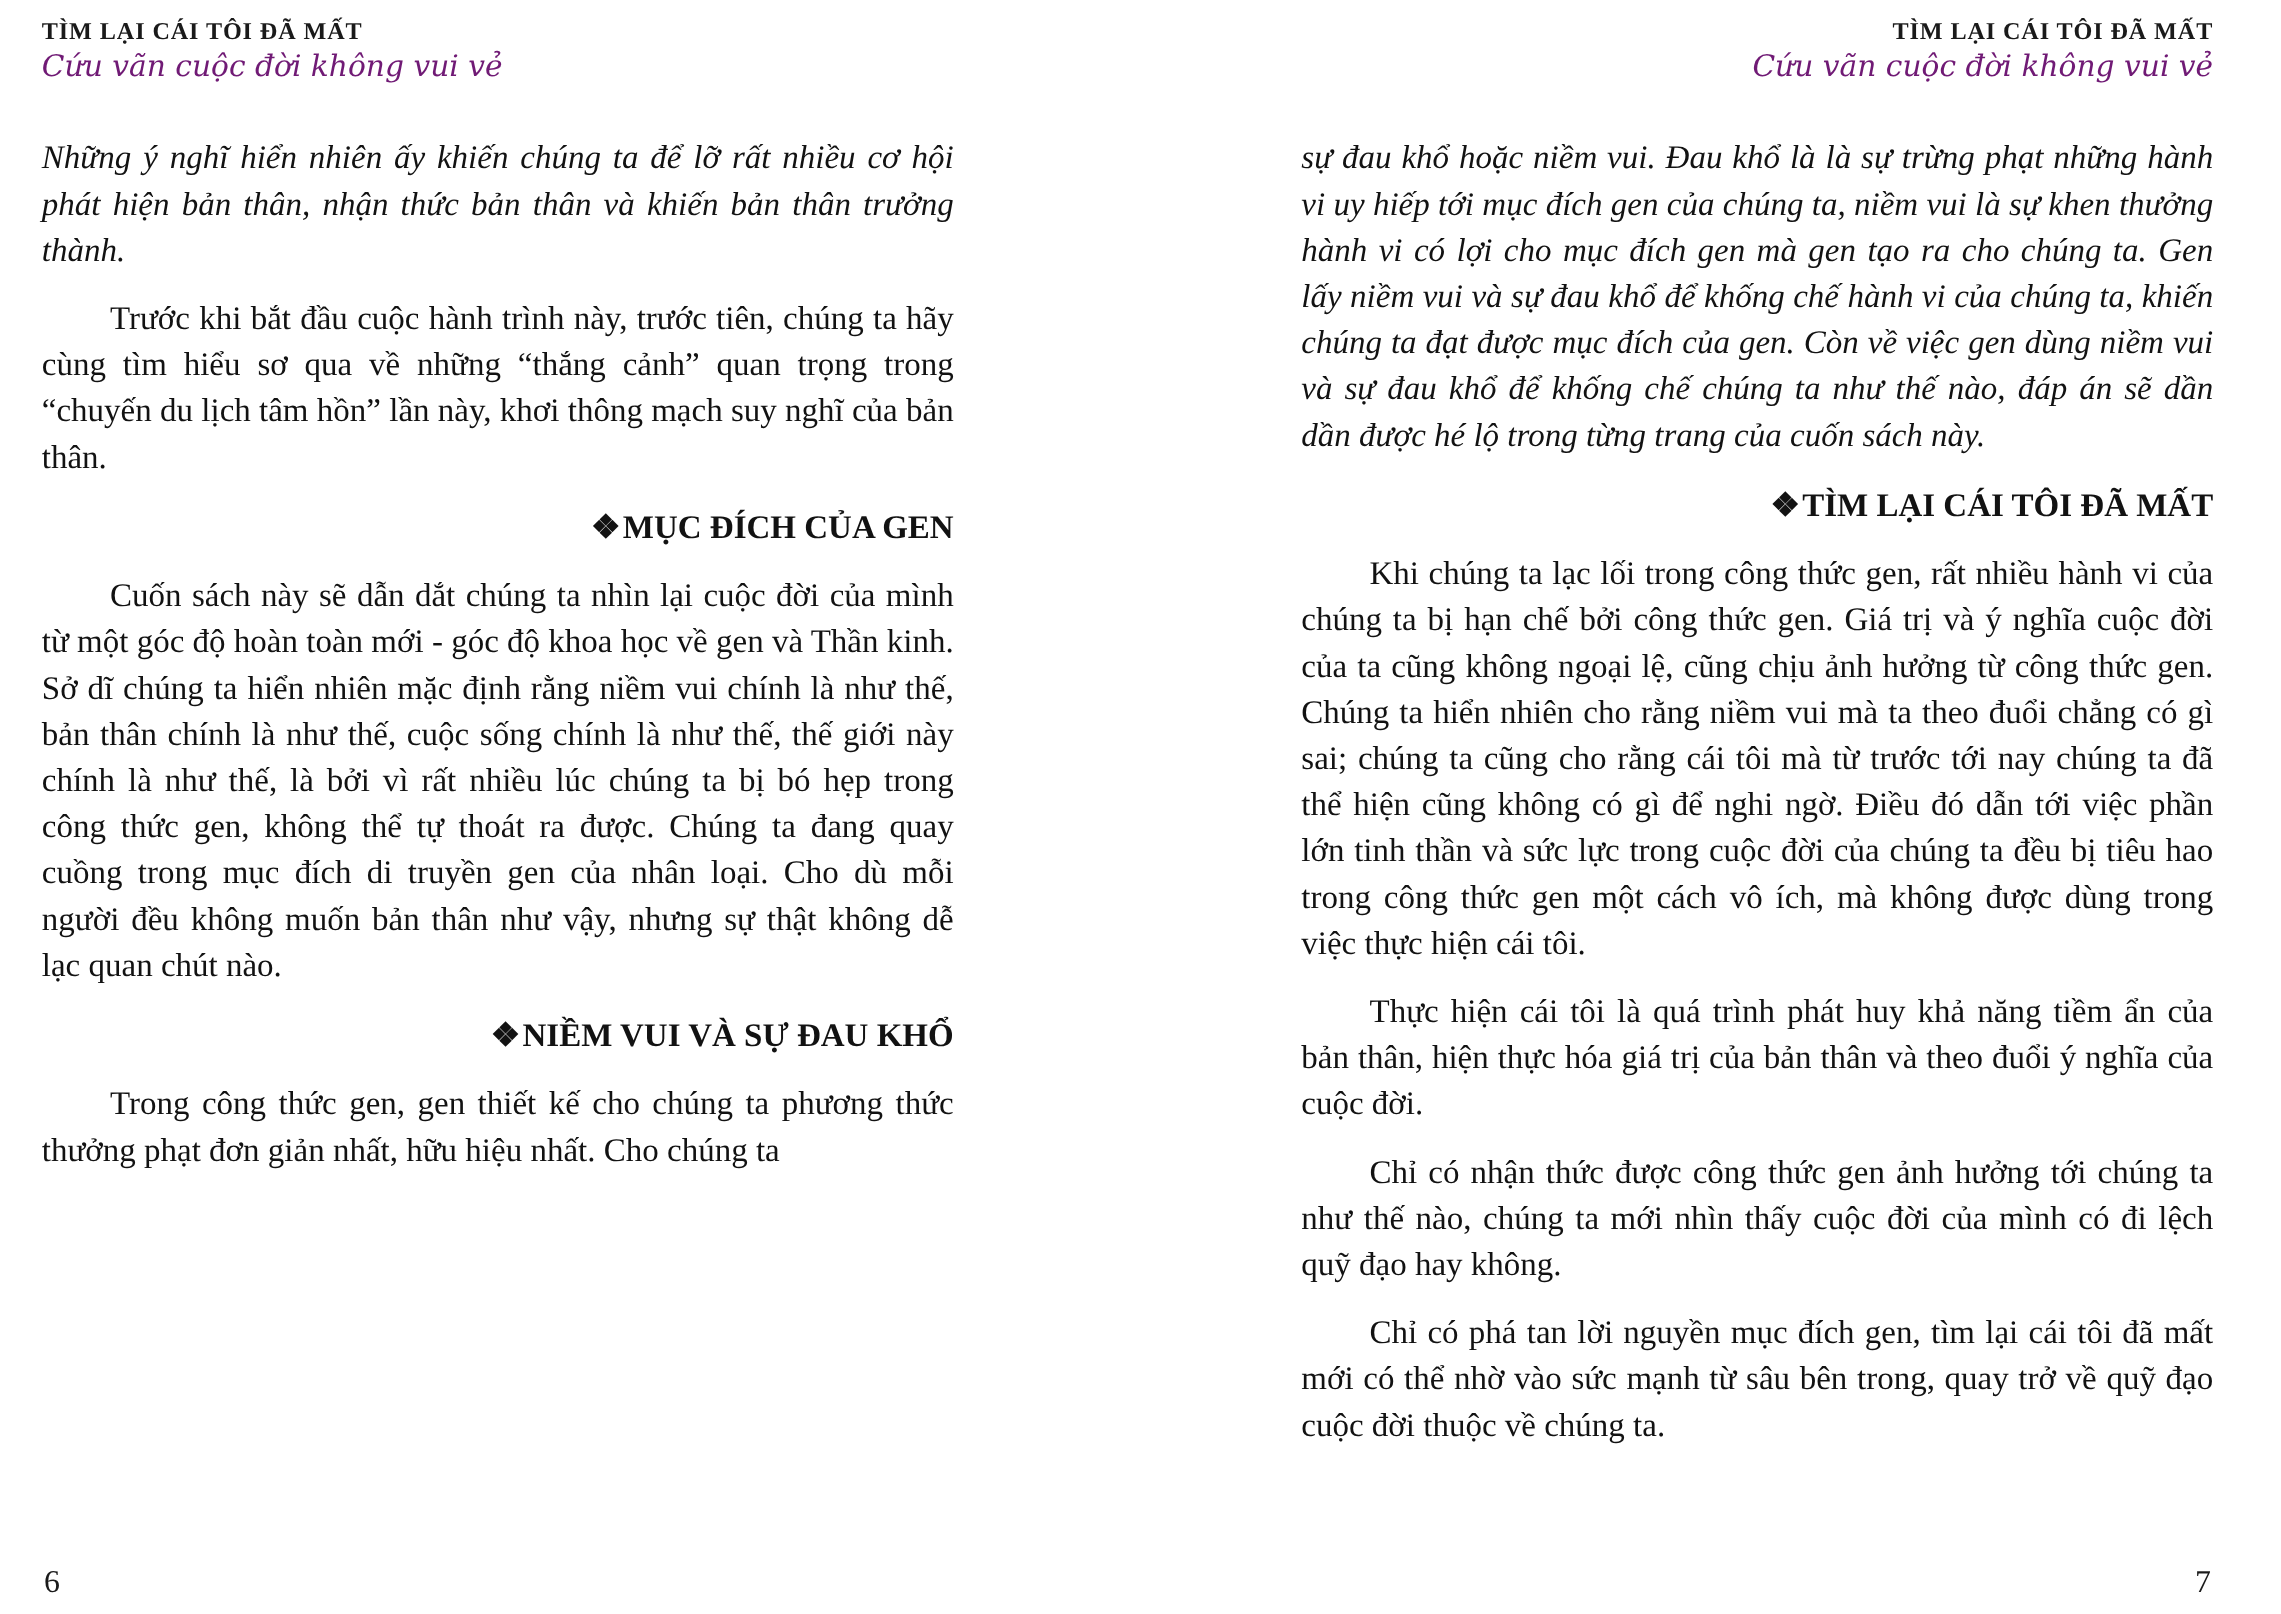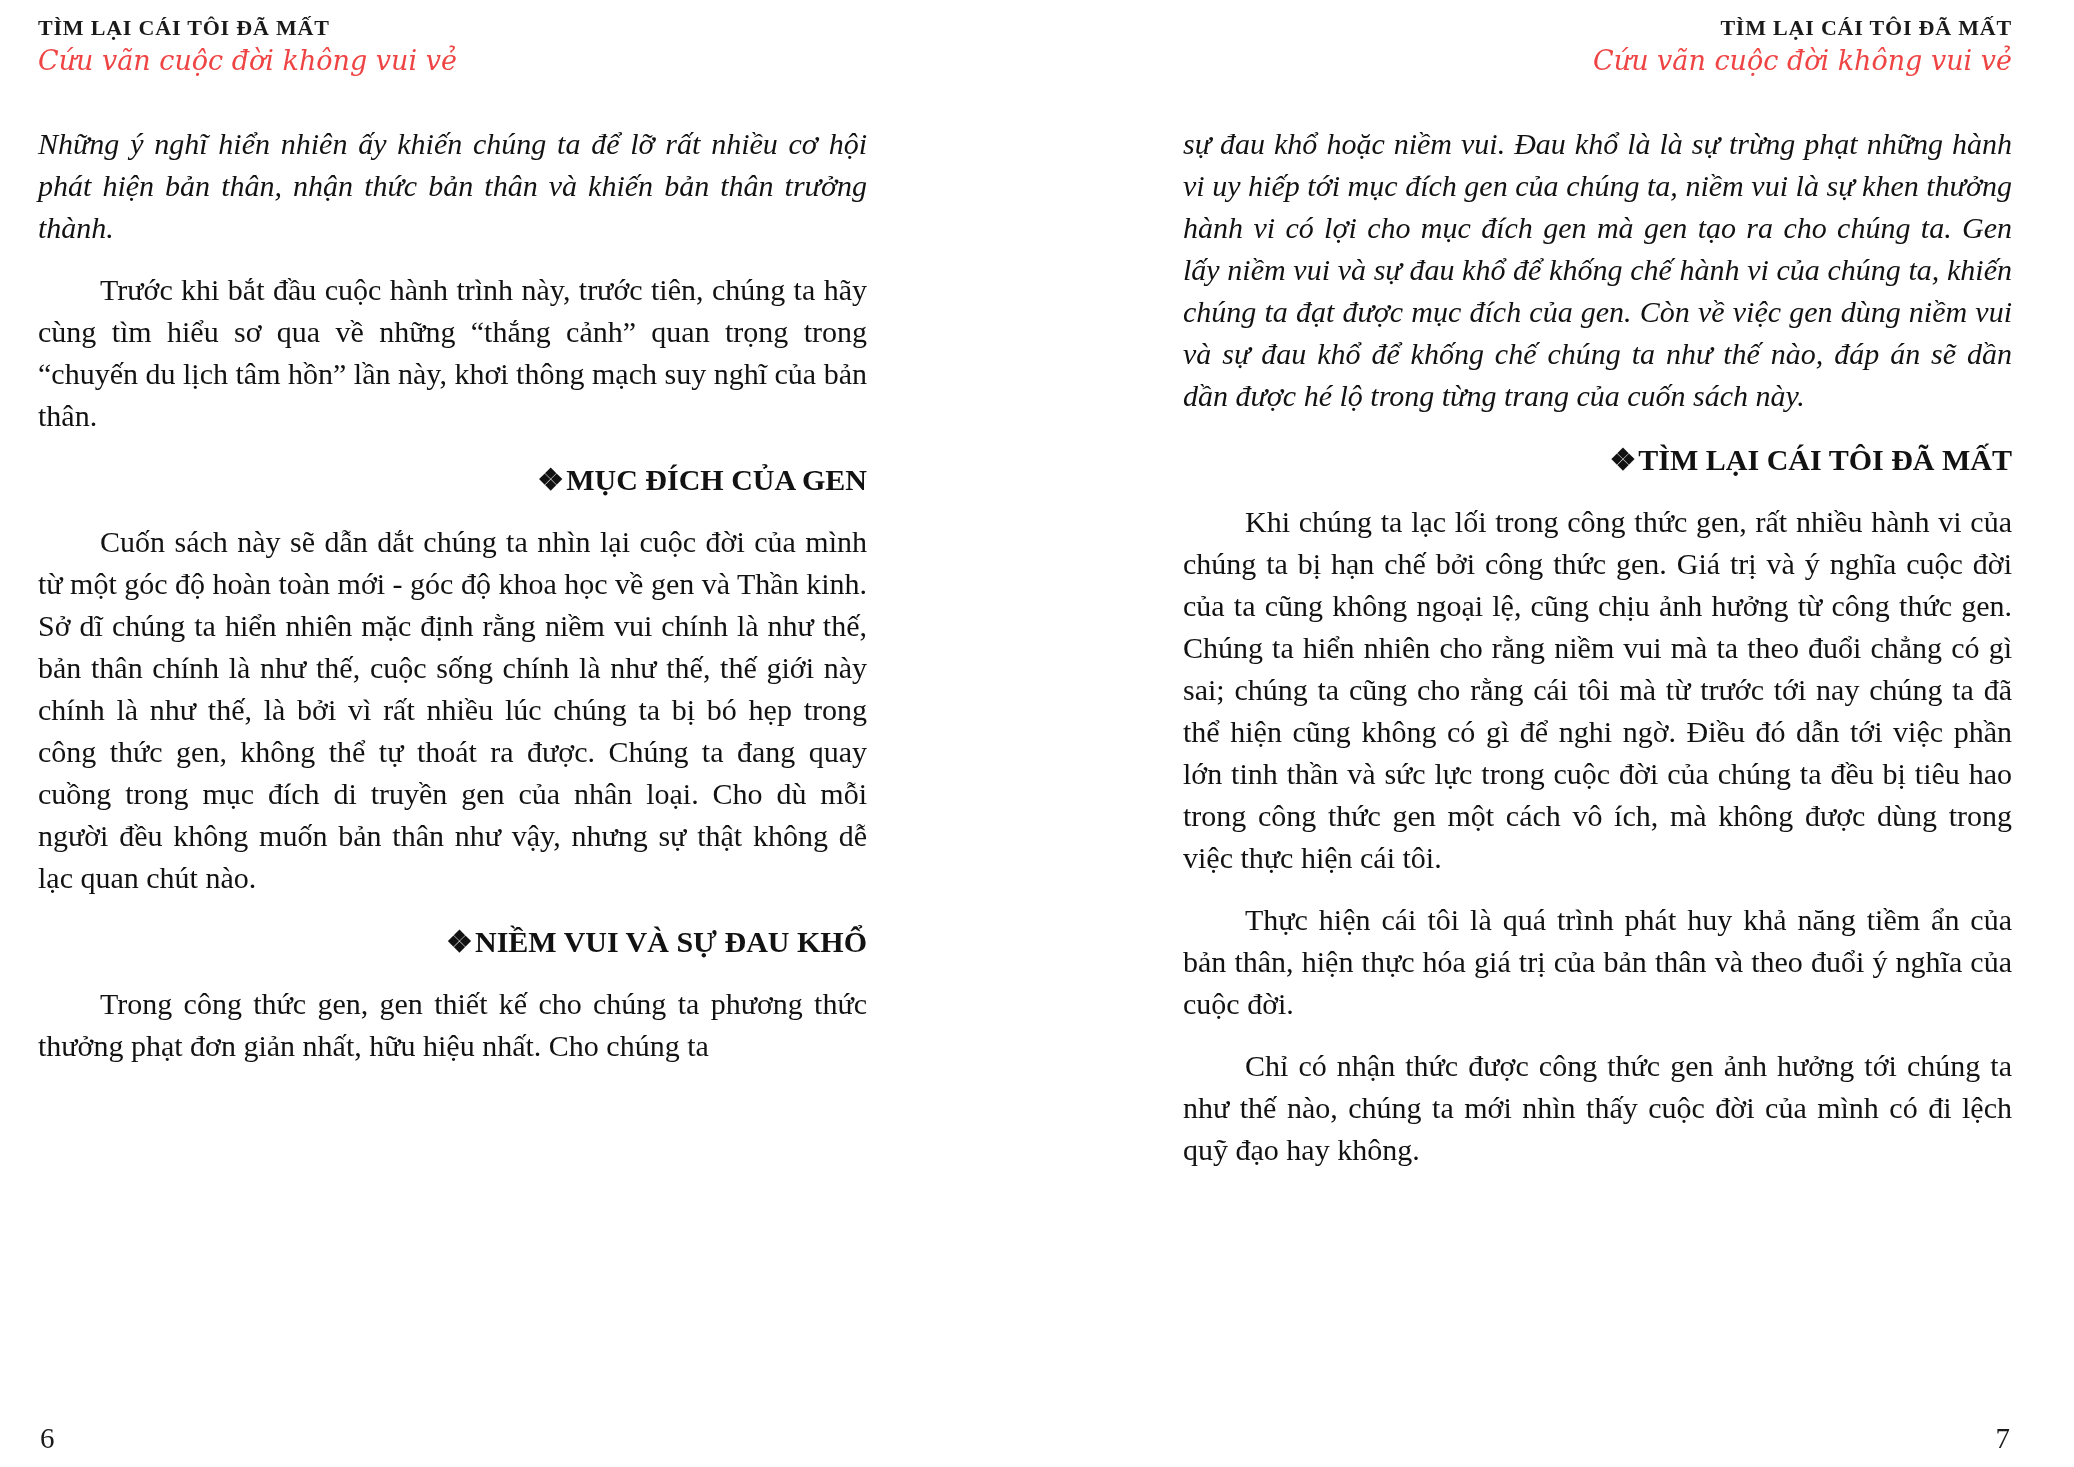--- a/index.html
+++ b/index.html
@@ -36,21 +36,21 @@
     font-size: 22px;
     font-weight: bold;
     letter-spacing: 0.8px;
     color: #1a1a1a;
   }
   .header-subtitle {
     font-family: "DejaVu Serif", serif;
     font-style: italic;
     font-size: 27px;
     margin-top: 2px;
-    color: #ef4444;
+    color: #701a75;
   }
 
   .blocks {
     margin-top: 46px;
   }
   .para {
     margin: 20px 0 0 0;
     font-size: 30px;
     line-height: 42px;
     text-align: justify;
@@ -105,18 +105,19 @@
       <div class="header-title">TÌM LẠI CÁI TÔI ĐÃ MẤT</div>
       <div class="header-subtitle">Cứu vãn cuộc đời không vui vẻ</div>
     </div>
 
     <div class="blocks">
       <p class="para no-indent">sự đau khổ hoặc niềm vui. Đau khổ là là sự trừng phạt những hành vi uy hiếp tới mục đích gen của chúng ta, niềm vui là sự khen thưởng hành vi có lợi cho mục đích gen mà gen tạo ra cho chúng ta. Gen lấy niềm vui và sự đau khổ để khống chế hành vi của chúng ta, khiến chúng ta đạt được mục đích của gen. Còn về việc gen dùng niềm vui và sự đau khổ để khống chế chúng ta như thế nào, đáp án sẽ dần dần được hé lộ trong từng trang của cuốn sách này.</p>
       <h3 class="heading"><span class="marker">❖</span><span>TÌM LẠI CÁI TÔI ĐÃ MẤT</span></h3>
       <p class="para">Khi chúng ta lạc lối trong công thức gen, rất nhiều hành vi của chúng ta bị hạn chế bởi công thức gen. Giá trị và ý nghĩa cuộc đời của ta cũng không ngoại lệ, cũng chịu ảnh hưởng từ công thức gen. Chúng ta hiển nhiên cho rằng niềm vui mà ta theo đuổi chẳng có gì sai; chúng ta cũng cho rằng cái tôi mà từ trước tới nay chúng ta đã thể hiện cũng không có gì để nghi ngờ. Điều đó dẫn tới việc phần lớn tinh thần và sức lực trong cuộc đời của chúng ta đều bị tiêu hao trong công thức gen một cách vô ích, mà không được dùng trong việc thực hiện cái tôi.</p>
       <p class="para">Thực hiện cái tôi là quá trình phát huy khả năng tiềm ẩn của bản thân, hiện thực hóa giá trị của bản thân và theo đuổi ý nghĩa của cuộc đời.</p>
       <p class="para">Chỉ có nhận thức được công thức gen ảnh hưởng tới chúng ta như thế nào, chúng ta mới nhìn thấy cuộc đời của mình có đi lệch quỹ đạo hay không.</p>
+      <p class="para">Chỉ có phá tan lời nguyền mục đích gen, tìm lại cái tôi đã mất mới có thể nhờ vào sức mạnh từ sâu bên trong, quay trở về quỹ đạo cuộc đời thuộc về chúng ta.</p>
     </div>
 
     <div class="page-number">7</div>
   </div>
 
 </div>
 
 </body></html>

